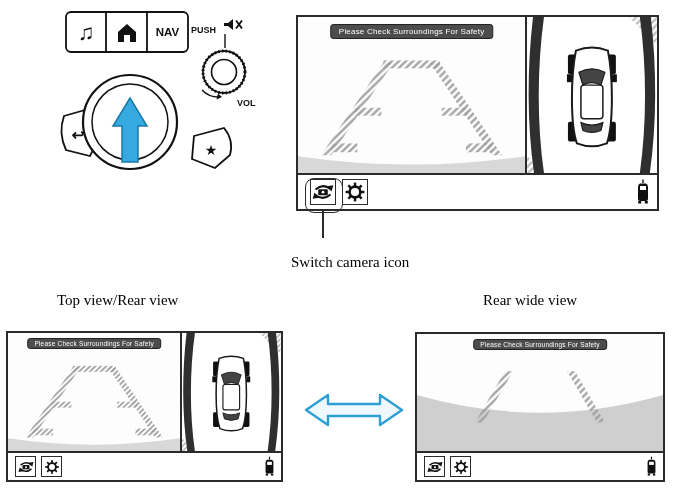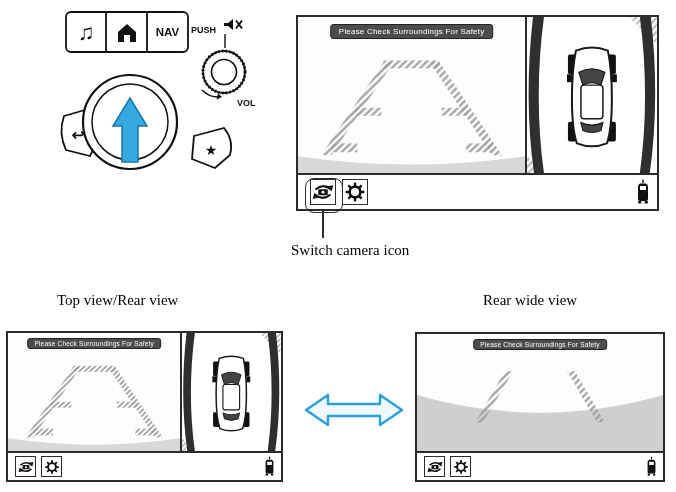--- a/index.html
+++ b/index.html
@@ -162,21 +162,21 @@
         <path d="M2,8 Q2,5 4,4.5 L10,4.5 Q12,5 12,8 L12,20 Q12,22 10,22 L4,22 Q2,22 2,20 Z" fill="#111"></path>
         <rect x="4" y="7" width="6" height="4" fill="#fff"></rect>
         <rect x="2.2" y="22" width="3" height="2.5" fill="#111"></rect>
         <rect x="8.8" y="22" width="3" height="2.5" fill="#111"></rect>
       </svg>
     </div>
   </div>
 
   <div class="callout-ring" style="left:305px;top:178px;width:36px;height:33px"></div>
   <div class="callout-line" style="left:322px;top:211px;height:27px"></div>
-  <div class="caption" style="left:291px;top:242px">Switch camera icon</div>
+  <div class="caption" style="left:291px;top:254px">Switch camera icon</div>
 
   <div class="caption" style="left:483px;top:292px">Rear wide view</div>
   <div class="caption" style="left:57px;top:292px">Top view/Rear view</div>
 
   <div class="screen" style="left:6px;top:331px;width:277px;height:151px">
     <div class="screen-body">
       <div class="camera-view">
         <div class="banner sm">Please Check Surroundings For Safety</div>
         <svg class="fill-svg" viewBox="0 0 226 158" preserveAspectRatio="none">
           <defs>

